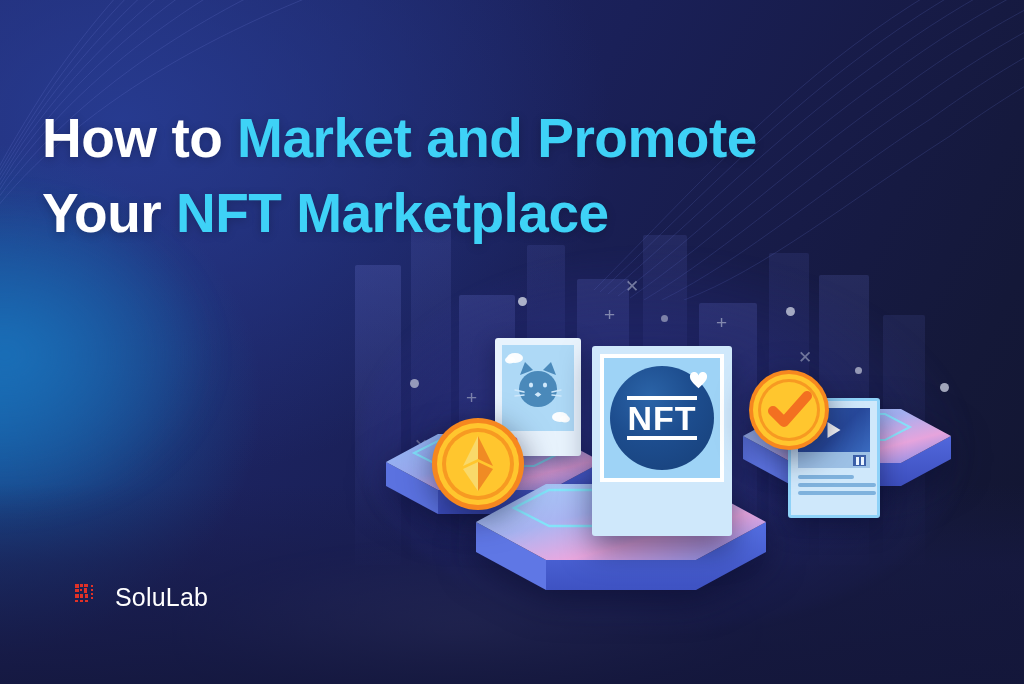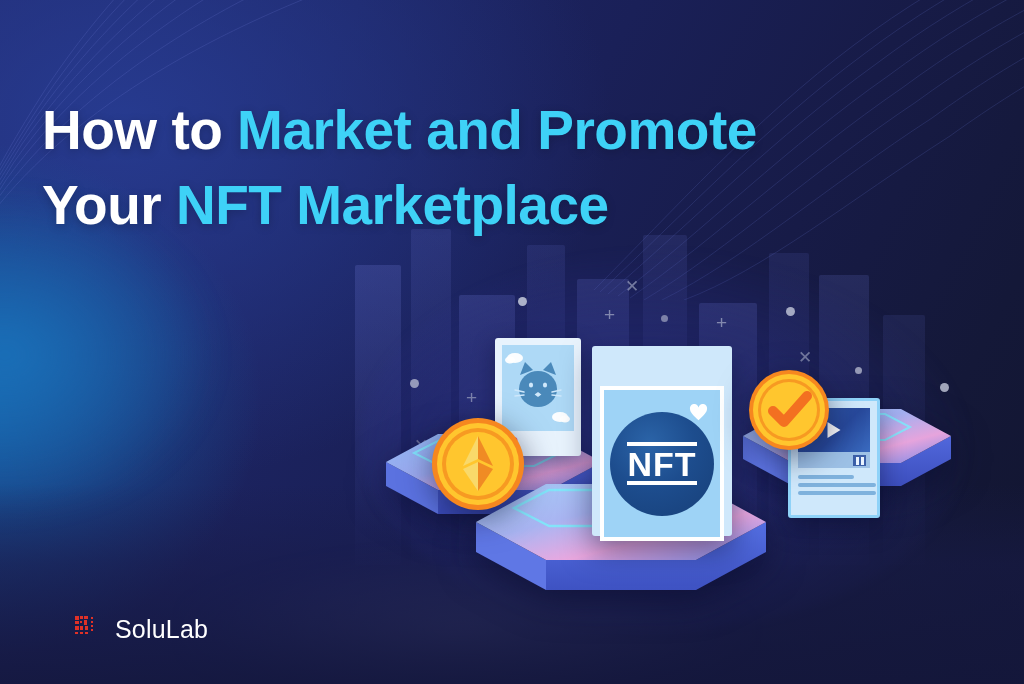--- a/index.html
+++ b/index.html
@@ -45,29 +45,29 @@
     filter:blur(4px);
   }
 
   
   .mark{position:absolute;color:#b9bfd4;pointer-events:none;line-height:1;}
   .mark.dot{border-radius:50%;background:#c6cbdc;}
   .mark.plus,.mark.cross{font-weight:300;}
 
   
   .headline{
-    position:absolute;left:42px;top:56px;width:840px;
+    position:absolute;left:42px;top:64px;width:840px;
     font-size:55px;line-height:1.36;font-weight:bold;color:#ffffff;
     letter-spacing:-0.5px;
     text-shadow:0 2px 10px rgba(0,0,0,.22);
   }
   .headline .hl{color:#3ed2f7;}
 
   
-  .logo{position:absolute;left:74px;top:614px;display:flex;align-items:center;gap:11px;}
+  .logo{position:absolute;left:74px;top:582px;display:flex;align-items:center;gap:11px;}
   .logo-mark{width:30px;height:30px;display:block;}
   .logo-text{color:#ffffff;font-size:25px;font-weight:500;letter-spacing:.2px;}
 
   
   .scene{position:absolute;left:360px;top:250px;width:620px;height:390px;}
   .scene > *{position:absolute;}
 
   
   .plat{filter:drop-shadow(0 10px 18px rgba(8,10,40,.55));}
 
@@ -81,22 +81,22 @@
   .cat-img{
     position:absolute;left:7px;top:7px;width:72px;height:86px;background:#aed9f6;
   }
   .cat-heart{position:absolute;left:10px;bottom:7px;width:13px;height:12px;}
 
   .nft-card{
     left:232px;top:96px;width:140px;height:190px;background:#cfe8fb;
     box-shadow:0 14px 30px rgba(8,12,44,.5);
   }
   .nft-inner{
-    position:absolute;left:8px;top:8px;width:124px;height:155px;
-    background:#9ed3f6;border:4px solid #ffffff;margin-top:32px;
+    position:absolute;left:8px;top:8px;width:124px;height:128px;
+    background:#9ed3f6;border:4px solid #ffffff;
   }
   .nft-circle{
     position:absolute;left:50%;top:50%;transform:translate(-50%,-50%);
     width:104px;height:104px;border-radius:50%;
     background:radial-gradient(circle at 38% 30%, #2b64a8 0%, #1d4d8e 45%, #173f78 100%);
     display:flex;align-items:center;justify-content:center;
   }
   .nft-word{
     color:#ffffff;font-size:34px;font-weight:bold;letter-spacing:1px;
     border-top:4px solid #fff;border-bottom:4px solid #fff;padding:1px 0 0;line-height:1.02;

